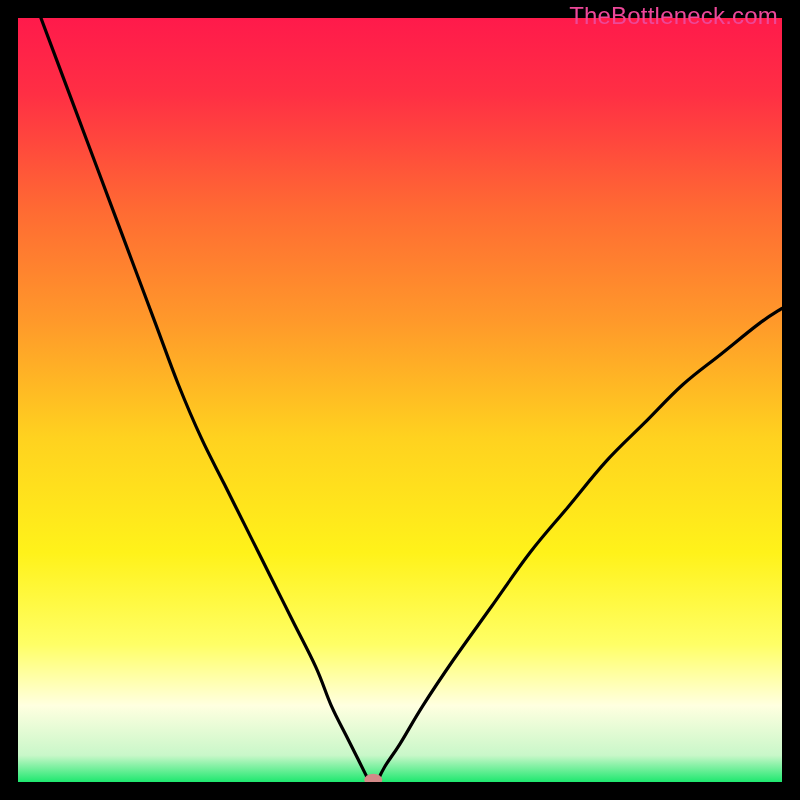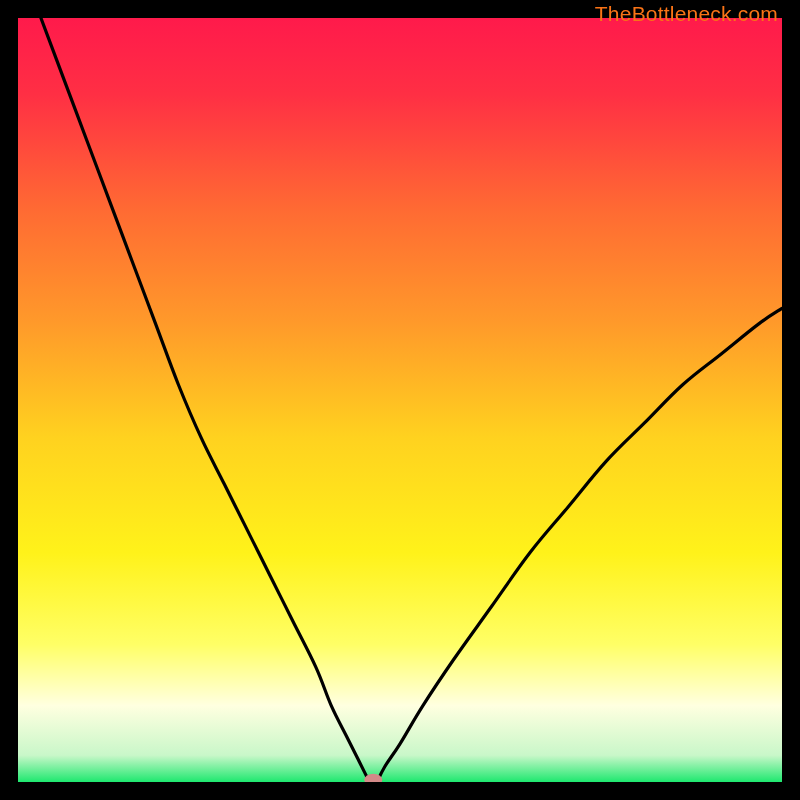--- a/index.html
+++ b/index.html
@@ -23,22 +23,22 @@
     position: absolute;
     left: 0;
     top: 0;
     width: 764px;
     height: 764px;
   }
   .watermark {
     position: absolute;
     top: 2px;
     right: 22px;
-    color: #f97316;
-    font-size: 21px;
+    color: #ec4899;
+    font-size: 24px;
     font-weight: 500;
     letter-spacing: 0.2px;
     user-select: none;
   }
   svg { display: block; }
 </style>
 </head>
 <body>
 
 <div class="frame">

